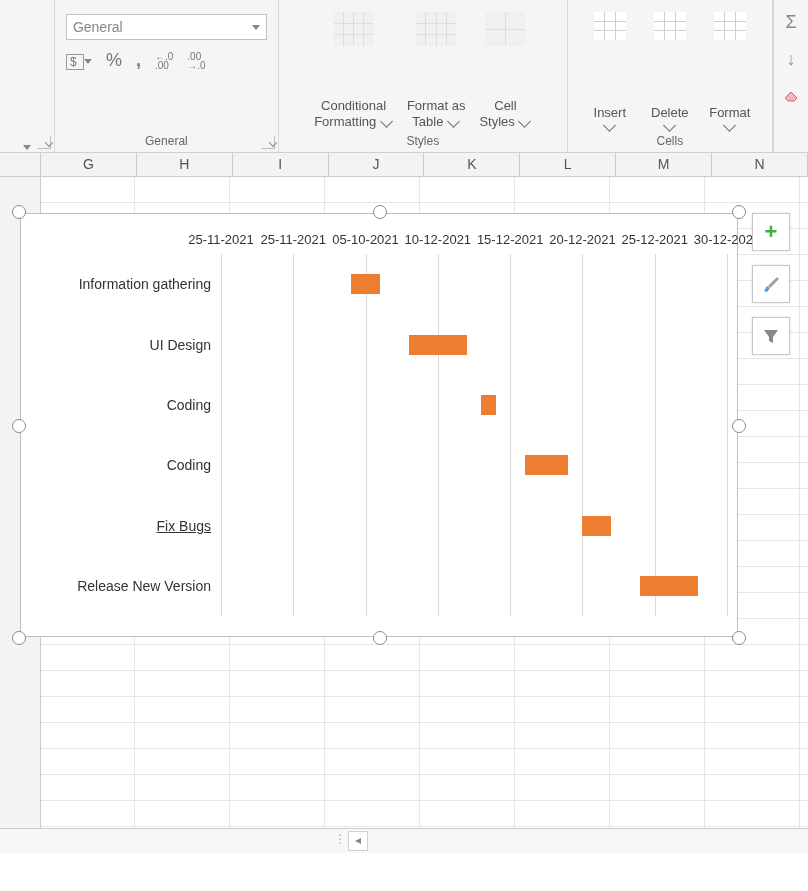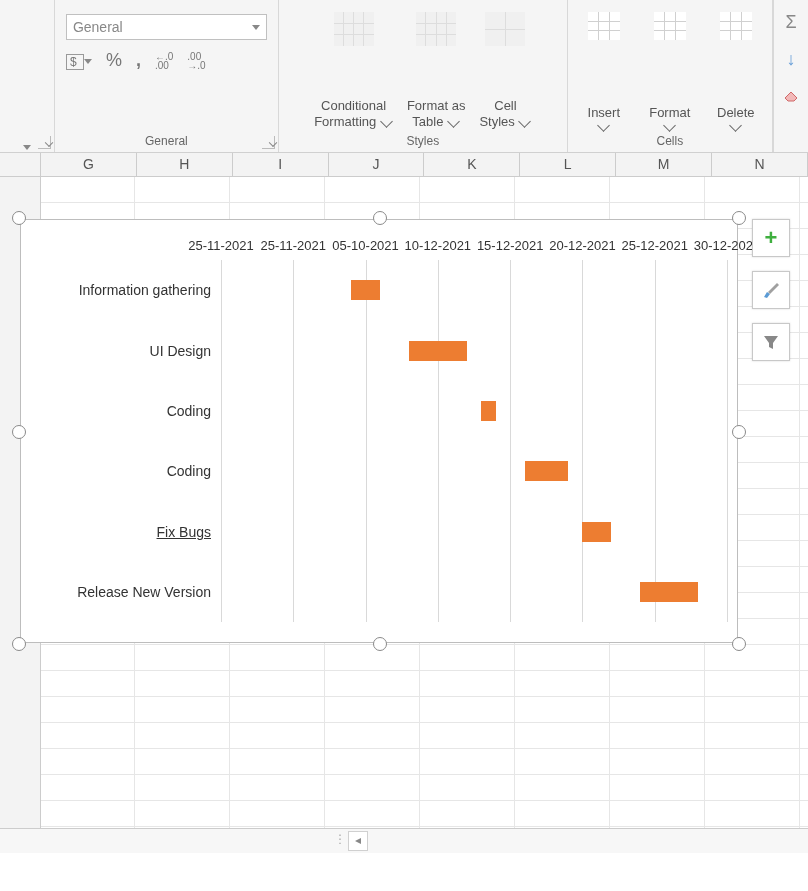--- a/index.html
+++ b/index.html
@@ -204,21 +204,21 @@
     left: 0; top: 0;
     width: 40px;
     height: 100%;
     background: #f3f3f3;
     border-right: 1px solid #ccc;
   }
   
   .chart-wrap {
     position: absolute;
     left: 12px;
-    top: 34px;
+    top: 28px;
     width: 734px;
     height: 440px;
   }
   .chart {
     position: absolute;
     left: 8px; top: 8px; right: 8px; bottom: 8px;
     background: #fff;
     border: 1px solid #bdbdbd;
   }
   .handle {
@@ -411,21 +411,21 @@
         </div>
           </div>
         <span>Cell</span>
         <span><span>Styles</span> <span class="chev"></span></span>
       </div>
     </div>
     <div class="group-label">Styles</div>
   </div>
 
   <div class="group cells" style="width:200px">
-    <div style="display:flex; gap:12px; flex:1;">
+    <div style="display:flex; gap:6px; flex:1;">
       <div class="big-btn">
         <div class="ic">
             <div class="ic-cells">
           <div></div>
               <div></div>
               <div></div>
               <div></div>
               <div></div>
               <div></div>
               <div></div>
@@ -443,38 +443,38 @@
               <div></div>
               <div></div>
               <div></div>
               <div></div>
               <div></div>
               <div></div>
               <div></div>
               <div></div>
         </div>
           </div>
-        <span>Format</span>
+        <span>Delete</span>
         <span class="chev"></span>
       </div>
       <div class="big-btn">
         <div class="ic">
             <div class="ic-cells">
           <div></div>
               <div></div>
               <div></div>
               <div></div>
               <div></div>
               <div></div>
               <div></div>
               <div></div>
               <div></div>
         </div>
           </div>
-        <span>Delete</span>
+        <span>Format</span>
         <span class="chev"></span>
       </div>
     </div>
     <div class="group-label">Cells</div>
   </div>
 
   <div class="col-right">
     <span>Σ</span>
     <span style="color:#6aa0d8;">↓</span>
     <span style="color:#e28b8b;">

